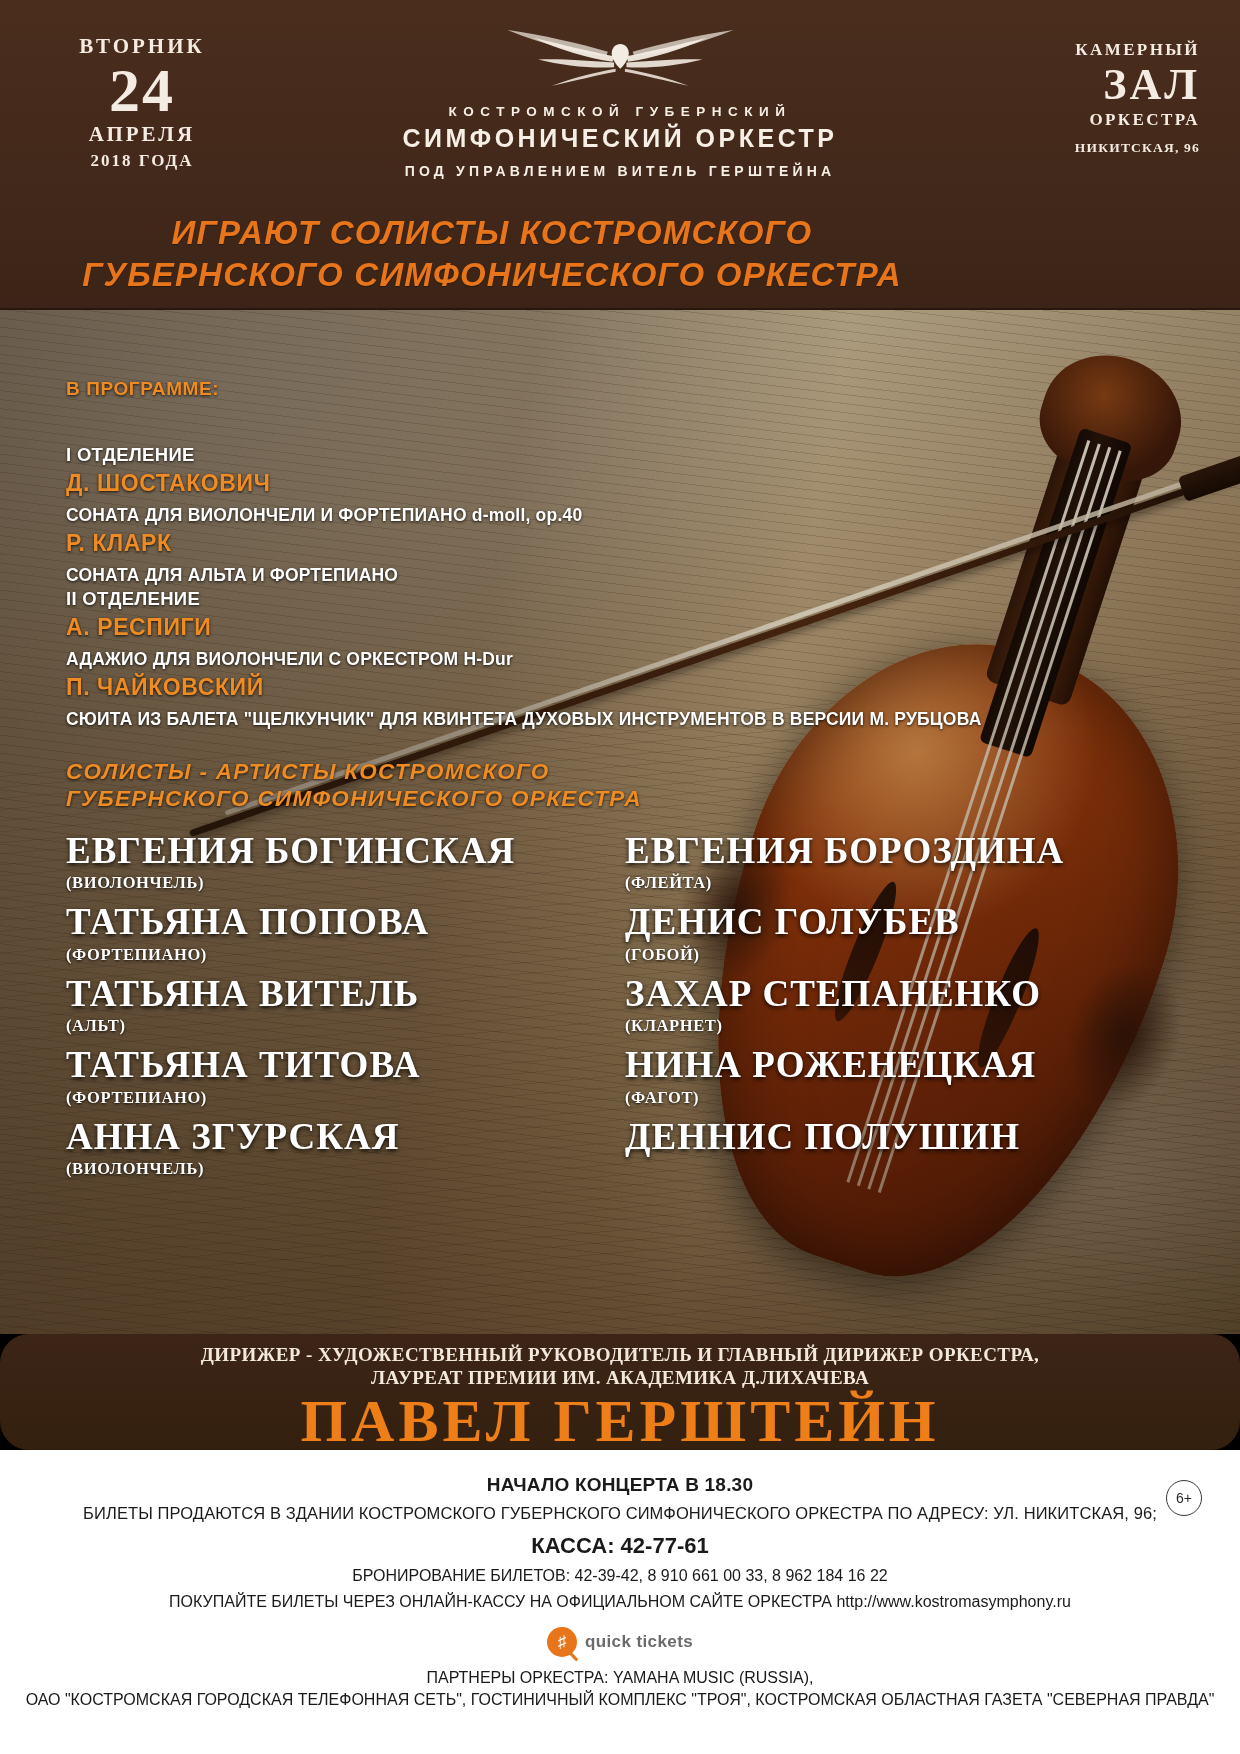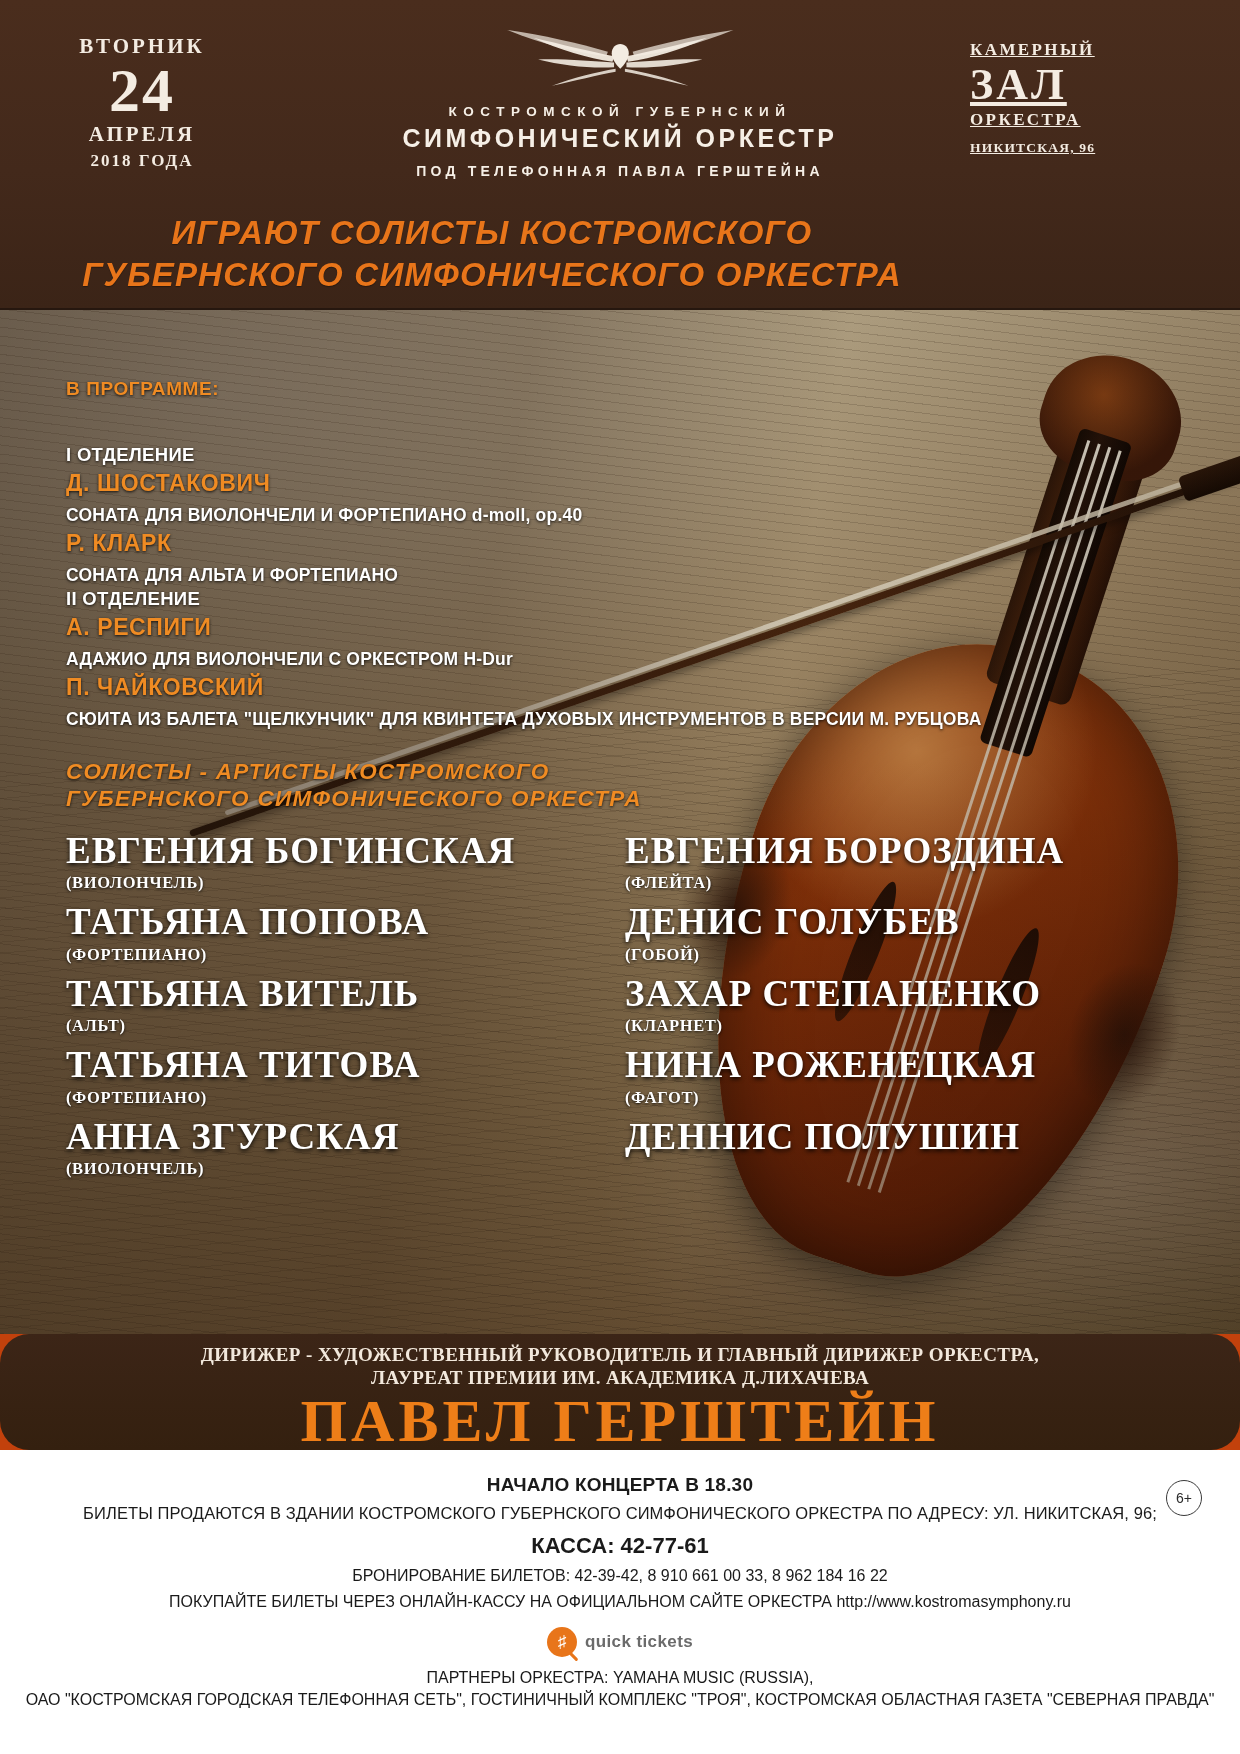--- a/index.html
+++ b/index.html
@@ -8,21 +8,21 @@
     background: #2a1a12;
   }
   body {
     font-family: "Liberation Sans", sans-serif;
   }
   .poster {
     position: relative;
     width: 1240px;
     height: 1754px;
     overflow: hidden;
-    background: #c2410c;
+    background: #000000;
   }
 
   
   .header-band {
     position: absolute;
     left: 0; top: 0;
     width: 1240px;
     height: 310px;
     background: linear-gradient(180deg,#4a2d1d 0%,#43291b 55%,#3b2417 100%);
   }
@@ -98,24 +98,23 @@
     letter-spacing: 4.2px;
     font-weight: bold;
     margin-top: 10px;
   }
 
   
   .hall-block {
     position: absolute;
     right: 40px; top: 40px;
     width: 230px;
-    text-align: left;
+    text-align: right;
     color: #f4ece2;
     font-family: "Liberation Serif", serif;
-    text-decoration: underline;
   }
   .hall-line1 { font-size: 17px; font-weight: bold; letter-spacing: 2.4px; }
   .hall-line2 { font-size: 44px; font-weight: bold; letter-spacing: 3px; line-height: 1.05; margin-top: 2px;}
   .hall-line3 { font-size: 17px; font-weight: bold; letter-spacing: 2.4px; margin-top: 2px;}
   .hall-line4 { font-size: 13.5px; font-weight: bold; letter-spacing: 1.2px; margin-top: 10px;}
 
   
   .banner {
     position: absolute;
     left: 0; top: 212px;
@@ -461,21 +460,21 @@
           <path d="M224 50c-24 4-56 12-82 22 28-6 60-14 82-18z" opacity=".85"></path>
           <path d="M238 34c30-6 70-16 104-24-34 16-70 26-102 31z" opacity=".95"></path>
           <path d="M238 42c28-2 66-5 98-4-32 8-70 12-98 10z" opacity=".9"></path>
           <path d="M236 50c24 4 56 12 82 22-28-6-60-14-82-18z" opacity=".85"></path>
           <path d="M214 28c-36-10-86-22-130-28 44 18 92 30 128 34z" opacity=".7"></path>
           <path d="M246 28c36-10 86-22 130-28-44 18-92 30-128 34z" opacity=".7"></path>
         </g>
       </svg>
       <div class="logo-line1">КОСТРОМСКОЙ ГУБЕРНСКИЙ</div>
       <div class="logo-line2">СИМФОНИЧЕСКИЙ ОРКЕСТР</div>
-      <div class="logo-line3">ПОД ТЕЛЕФОННАЯ ПАВЛА ГЕРШТЕЙНА</div>
+      <div class="logo-line3">ПОД УПРАВЛЕНИЕМ ВИТЕЛЬ ГЕРШТЕЙНА</div>
     </div>
 
     <div class="hall-block">
       <div class="hall-line1">КАМЕРНЫЙ</div>
       <div class="hall-line2">ЗАЛ</div>
       <div class="hall-line3">ОРКЕСТРА</div>
       <div class="hall-line4">НИКИТСКАЯ, 96</div>
     </div>
 
     <div class="banner">

